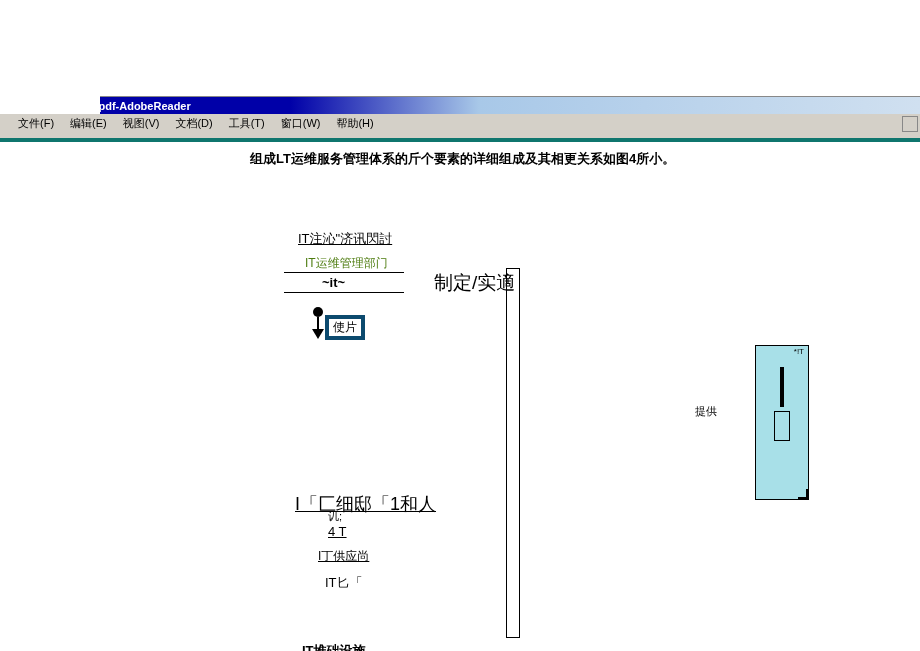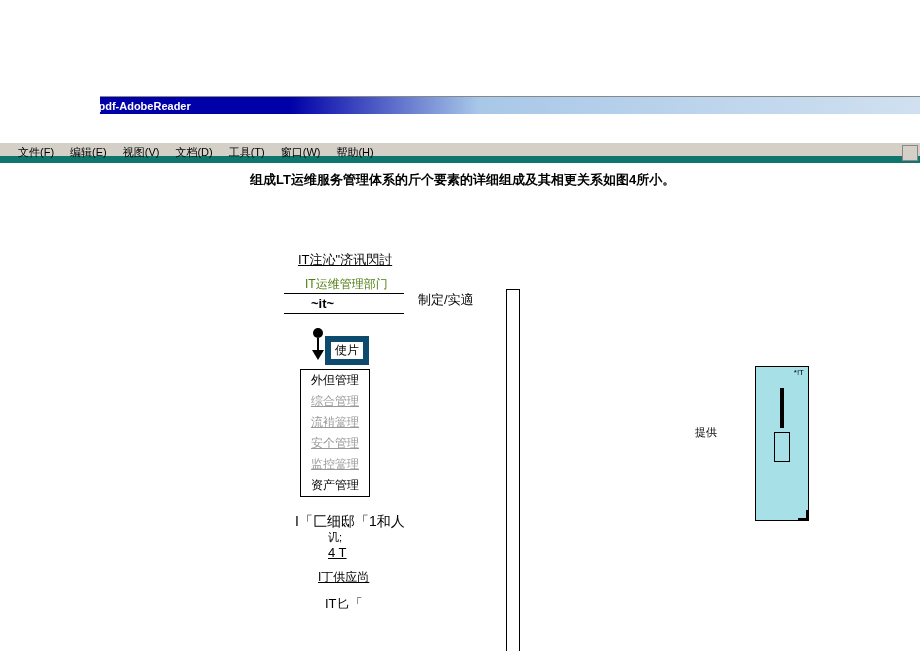--- a/index.html
+++ b/index.html
@@ -5,53 +5,53 @@
     * { margin: 0; padding: 0; box-sizing: border-box; }
     body { font-family: "Microsoft YaHei", SimSun, sans-serif; background: #fff; overflow: hidden; width: 920px; height: 651px; }
     
     .spacer-top { height: 96px; background: #fff; }
     
     .titlebar { height: 18px; background: #0000a8; display: flex; align-items: center; padding-left: 30px; border-top: 1px solid #888; }
     .titlebar-left { width: 100px; background: #fff; height: 18px; position: absolute; left: 0; margin-top: -1px; }
     .titlebar-text { color: #fff; font-size: 11px; font-weight: bold; }
     .titlebar-fade { position: absolute; left: 290px; right: 0; height: 17px; background: linear-gradient(to right, #0000a8, #a8c8e8 30%, #d0e0f0); }
     
-    .menubar { height: 20px; background: #d4d0c8; border-bottom: 7px solid #0f766e; display: flex; padding-left: 12px; gap: 4px; position: relative; margin-top: 29px; }
+    .menubar { height: 28px; background: #d4d0c8; border-bottom: 4px solid #0f766e; display: flex; padding-left: 12px; gap: 4px; position: relative; }
     .menubar::after { content: ''; position: absolute; right: 2px; top: 2px; width: 14px; height: 14px; border: 1px solid #888; background: #d4d0c8; }
     .menu-item { font-size: 11px; padding: 2px 6px; cursor: pointer; }
     
     .content-area { position: relative; height: 644px; background: #fff; }
     
     .heading-text { position: absolute; top: 8px; left: 250px; font-size: 13px; font-weight: 600; }
     
     .diagram-title { position: absolute; top: 88px; left: 298px; font-size: 13px; text-decoration: underline; }
     .diagram-dept { position: absolute; top: 113px; left: 305px; font-size: 12px; color: #4d7c0f; }
     .diagram-line1 { position: absolute; top: 130px; left: 284px; width: 120px; border-top: 1px solid #000; }
-    .diagram-it { position: absolute; top: 133px; left: 311px; font-size: 13px; font-weight: bold; }
+    .diagram-it { position: absolute; top: 133px; left: 322px; font-size: 13px; font-weight: bold; }
     .diagram-line2 { position: absolute; top: 150px; left: 284px; width: 120px; border-top: 1px solid #000; }
     
     .arrow-down { position: absolute; top: 165px; left: 312px; }
     .arrow-circle { width: 10px; height: 10px; background: #000; border-radius: 50%; margin: 0 auto; }
     .arrow-line { width: 2px; height: 12px; background: #000; margin: 0 auto; }
     .arrow-head { width: 0; height: 0; border-left: 6px solid transparent; border-right: 6px solid transparent; border-top: 10px solid #000; margin: 0 auto; }
-    .use-label { position: absolute; top: 173px; left: 325px; font-size: 12px; border: 6px solid #0c4a6e; padding: 0 4px; }
+    .use-label { position: absolute; top: 173px; left: 325px; font-size: 12px; border: 4px solid #0c4a6e; padding: 0 4px; }
     
     .mgmt-box { position: absolute; top: 206px; left: 300px; border: 1px solid #000; width: 70px; }
     .mgmt-item { font-size: 12px; padding: 2px 6px; text-align: center; text-decoration: underline; color: #999; }
     .mgmt-item:first-child { color: #000; text-decoration: none; }
     .mgmt-item:last-child { color: #000; text-decoration: none; }
     
-    .detail-label { position: absolute; top: 350px; left: 295px; font-size: 14px; }
+    .detail-label { position: absolute; top: 350px; left: 295px; font-size: 18px; text-decoration: underline; }
     .detail-sub { position: absolute; top: 367px; left: 328px; font-size: 11px; }
     .detail-t { position: absolute; top: 382px; left: 328px; font-size: 13px; text-decoration: underline; }
     .supply-label { position: absolute; top: 406px; left: 318px; font-size: 12px; text-decoration: underline; }
     .ith-label { position: absolute; top: 432px; left: 325px; font-size: 13px; font-weight: normal; }
     .infra-label { position: absolute; top: 500px; left: 302px; font-size: 13px; font-weight: bold; text-decoration: underline; }
     
-    .make-label { position: absolute; top: 128px; left: 418px; font-size: 13px; }
+    .make-label { position: absolute; top: 128px; left: 434px; font-size: 19px; }
     .provide-label { position: absolute; top: 262px; left: 695px; font-size: 11px; }
     
     .vert-box { position: absolute; top: 126px; left: 506px; width: 14px; height: 370px; border: 1px solid #000; }
     
     .side-panel { position: absolute; top: 203px; left: 755px; width: 54px; height: 155px; background: #a8e0e8; border: 1px solid #000; }
     .side-panel-header { font-size: 8px; text-align: right; padding: 1px 4px; }
     .side-panel-body { padding: 8px 18px; }
     .side-bar { width: 4px; height: 40px; background: #000; margin: 2px auto; }
     .side-shape { width: 16px; height: 30px; border: 1px solid #000; margin: 4px auto; }
     
@@ -87,28 +87,20 @@
   <div class="diagram-it">~it~</div>
   <div class="diagram-line2"></div>
 
   <div class="arrow-down">
     <div class="arrow-circle"></div>
     <div class="arrow-line"></div>
     <div class="arrow-head"></div>
   </div>
   <div class="use-label">使片</div>
 
-  <div class="mgmt-box">
-    <div class="mgmt-item">外但管理</div>
-    <div class="mgmt-item">综合管理</div>
-    <div class="mgmt-item">流褃簹理</div>
-    <div class="mgmt-item">安个管理</div>
-    <div class="mgmt-item">监控簹理</div>
-    <div class="mgmt-item">资产管理</div>
-  </div>
 
   <div class="detail-label">I「匚细邸「1和人</div>
   <div class="detail-sub">讥;</div>
   <div class="detail-t">4 T</div>
   <div class="supply-label">I丁供应尚</div>
   <div class="ith-label">IT匕「</div>
   <div class="infra-label">IT堆础设施</div>
 
   <div class="make-label">制定/实適</div>
   <div class="provide-label">提供</div>

